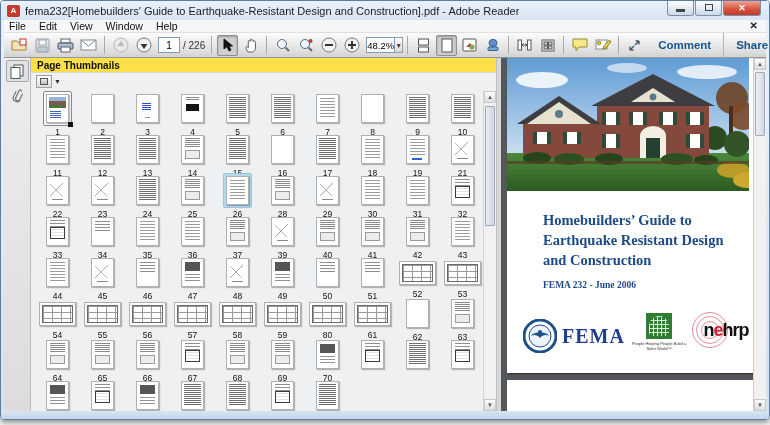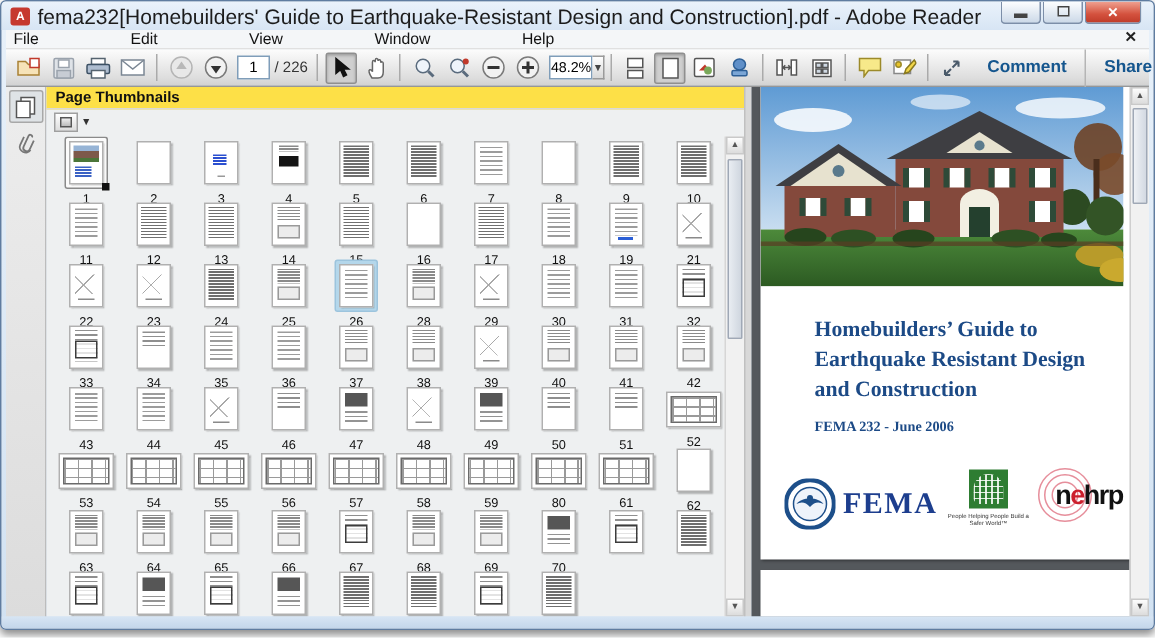--- a/index.html
+++ b/index.html
@@ -6,31 +6,31 @@
   *{box-sizing:border-box;}
   .stage{position:relative;width:770px;height:425px;overflow:hidden;}
   .win{position:absolute;left:0;top:0;width:770px;height:420px;background:linear-gradient(#e8f1fa,#d2e2f2);
        border:1px solid #5f7ca0;border-radius:4px;box-shadow:0 3px 6px rgba(0,0,0,.45);overflow:hidden;}
 
   
   .titlebar{position:absolute;left:0;top:0;right:0;height:19px;display:flex;align-items:center;padding-left:6px;
             background:linear-gradient(#eaf2fb,#d7e5f4);}
   .pdficon{width:13px;height:12px;background:#c6392f;border-radius:2px;color:#fff;font-size:8px;font-weight:bold;
            display:flex;align-items:center;justify-content:center;margin-right:5px;flex:0 0 auto;}
-  .wtitle{font-size:14px;color:#1c1c1c;white-space:nowrap;overflow:hidden;}
+  .wtitle{font-size:11px;color:#1c1c1c;white-space:nowrap;overflow:hidden;}
   .winbtns{position:absolute;right:8px;top:0;display:flex;}
   .wbtn{width:27px;height:15px;border:1px solid #7c8ea8;border-top:none;display:flex;align-items:center;justify-content:center;
         background:linear-gradient(#fdfeff,#ccd9e8);font-size:9px;color:#333;border-radius:0 0 3px 3px;margin-left:1px;}
   .wbtn.close{width:38px;background:linear-gradient(#f0a291,#d4523e 60%,#c03c2a);color:#fff;font-weight:bold;}
   .wbtn .box{width:8px;height:7px;border:1px solid #444;margin-top:-1px;}
   .wbtn .mini{width:9px;height:3px;background:#444;margin-top:5px;}
 
   
   .menubar{position:absolute;left:3px;right:3px;top:19px;height:13px;background:#f4f6f8;border-bottom:1px solid #e0e0e0;
-           display:flex;align-items:center;padding-left:5px;gap:48px;}
+           display:flex;align-items:center;padding-left:5px;}
   .menu-item{font-size:10.5px;color:#111;margin-right:13px;}
   .doc-close{position:absolute;right:8px;top:0px;font-size:10px;color:#222;font-weight:bold;line-height:12px;}
 
   
   .toolbar{position:absolute;left:3px;right:3px;top:32px;height:25px;background:linear-gradient(#fcfcfc,#dddddd 80%,#d2d2d2);
            border-bottom:1px solid #979797;display:flex;align-items:center;padding:0 4px;}
   .tbtn{width:21px;height:21px;display:flex;align-items:center;justify-content:center;border:1px solid transparent;
         border-radius:2px;margin:0 1px;flex:0 0 auto;position:relative;}
   .tbtn.pressed{background:#cfcfcf;border-color:#8f8f8f;box-shadow:inset 0 1px 2px rgba(0,0,0,.25);}
   .tsep{width:1px;height:18px;background:#aaa;margin:0 4px;flex:0 0 auto;}
@@ -550,26 +550,20 @@
             <div class="twrap">
               <div class="thumb"></div>
             </div>
             <div class="tnum">36</div>
           </div>
           <div class="cell k-figtext">
             <div class="twrap">
               <div class="thumb"></div>
             </div>
             <div class="tnum">37</div>
-          </div>
-          <div class="cell k-figtext">
-            <div class="twrap">
-              <div class="thumb"></div>
-            </div>
-            <div class="tnum">38</div>
           </div>
           <div class="cell k-fig">
             <div class="twrap">
               <div class="thumb"></div>
             </div>
             <div class="tnum">39</div>
           </div>
           <div class="cell k-figtext">
             <div class="twrap">
               <div class="thumb"></div>

